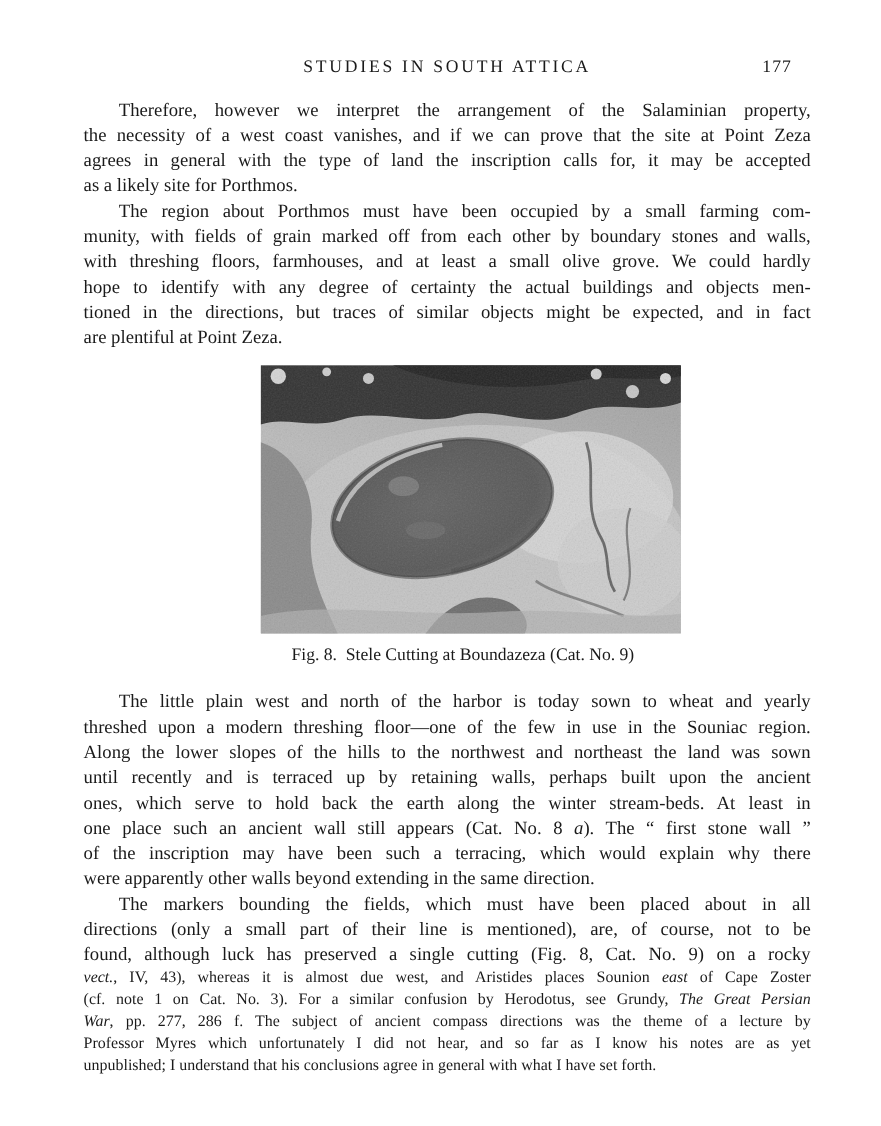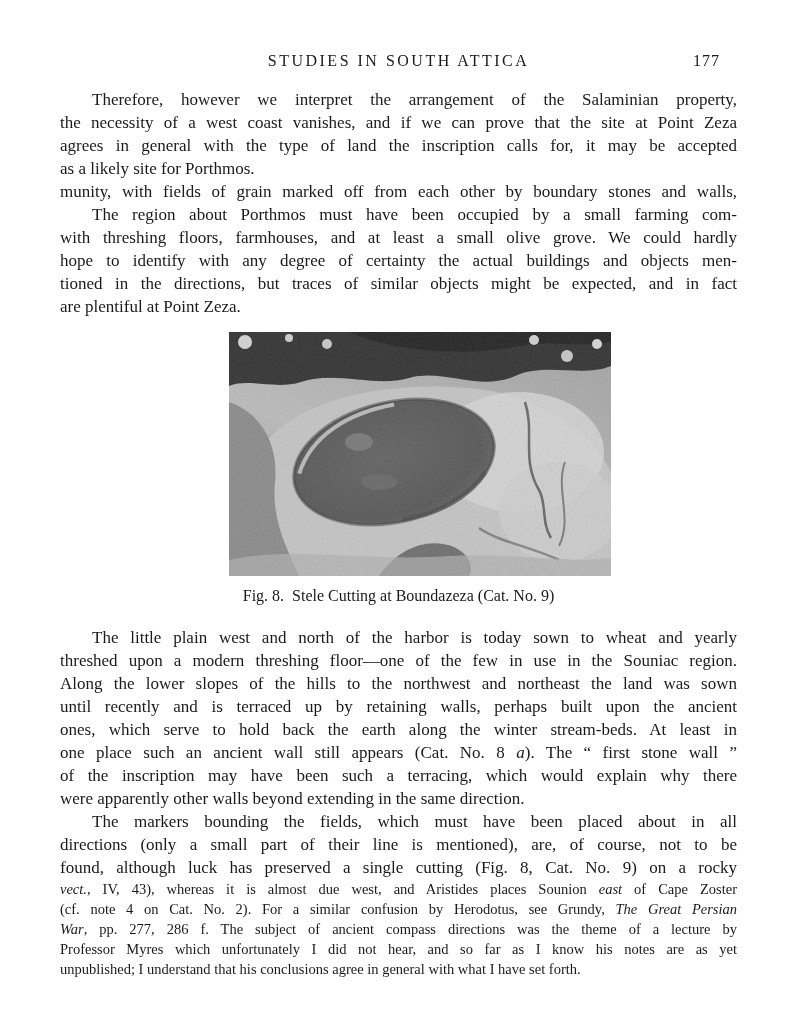--- a/index.html
+++ b/index.html
@@ -1,21 +1,21 @@
 <!DOCTYPE html>
 <html><head>
 <meta charset="utf-8">
 <style>
   html, body { margin: 0; padding: 0; background: #ffffff; }
   .page {
     position: relative;
     width: 801px;
     height: 1024px;
     box-sizing: border-box;
-    padding: 52px 64px 0 60px;
+    padding: 52px 64px 0 76px;
     background: #ffffff;
     color: #1a1a1a;
     font-family: "Liberation Serif", "DejaVu Serif", serif;
     overflow: hidden;
   }
   .header {
     position: relative;
     height: 22px;
     margin-bottom: 14px;
     text-align: center;
@@ -34,21 +34,21 @@
     line-height: 23px;
     text-align: justify;
     text-justify: inter-word;
   }
   .tline.just { text-align-last: justify; }
   .tline.indent { text-indent: 32px; }
   .it { font-style: italic; }
   .figure {
     margin: 14px auto 0;
     width: 340px;
-    text-align: center;
+    text-align: right;
   }
   .photo { display: block; }
   .caption {
     font-size: 16px;
     line-height: 20px;
     margin-top: 10px;
     white-space: nowrap;
   }
   #paras-bottom { margin-top: 20px; }
   .footnote { margin-top: 0; }
@@ -65,22 +65,22 @@
   </div>
 
   <div id="paras-top">
       <div class="para">
         <div class="tline just indent">Therefore, however we interpret the arrangement of the Salaminian property,</div>
         <div class="tline just">the necessity of a west coast vanishes, and if we can prove that the site at Point Zeza</div>
         <div class="tline just">agrees in general with the type of land the inscription calls for, it may be accepted</div>
         <div class="tline">as a likely site for Porthmos.</div>
       </div>
       <div class="para">
+        <div class="tline just indent">The region about Porthmos must have been occupied by a small farming com-</div>
         <div class="tline just">munity, with fields of grain marked off from each other by boundary stones and walls,</div>
-        <div class="tline just indent">The region about Porthmos must have been occupied by a small farming com-</div>
         <div class="tline just">with threshing floors, farmhouses, and at least a small olive grove. We could hardly</div>
         <div class="tline just">hope to identify with any degree of certainty the actual buildings and objects men-</div>
         <div class="tline just">tioned in the directions, but traces of similar objects might be expected, and in fact</div>
         <div class="tline">are plentiful at Point Zeza.</div>
       </div>
     </div>
 
   <figure class="figure" style="margin:14px auto 0">
     <svg class="photo" width="382" height="244" viewBox="0 0 382 244" role="img">
       <defs>
@@ -145,20 +145,20 @@
       <div class="para">
         <div class="tline just indent">The markers bounding the fields, which must have been placed about in all</div>
         <div class="tline just">directions (only a small part of their line is mentioned), are, of course, not to be</div>
         <div class="tline just">found, although luck has preserved a single cutting (Fig. 8, Cat. No. 9) on a rocky</div>
       </div>
     </div>
 
   <div id="footnote-block" class="footnote">
       <div class="para">
         <div class="tline just"><span class="it">vect.</span><span>, IV, 43), whereas it is almost due west, and Aristides places Sounion </span><span class="it">east</span><span> of Cape Zoster</span></div>
-        <div class="tline just"><span>(cf. note 4 on Cat. No. 2). For a similar confusion by Herodotus, see Grundy, </span><span class="it">The Great Persian</span></div>
+        <div class="tline just"><span>(cf. note 1 on Cat. No. 3). For a similar confusion by Herodotus, see Grundy, </span><span class="it">The Great Persian</span></div>
         <div class="tline just"><span class="it">War</span><span>, pp. 277, 286 f. The subject of ancient compass directions was the theme of a lecture by</span></div>
         <div class="tline just">Professor Myres which unfortunately I did not hear, and so far as I know his notes are as yet</div>
         <div class="tline">unpublished; I understand that his conclusions agree in general with what I have set forth.</div>
       </div>
     </div>
 
 </div>
 
 </body></html>

